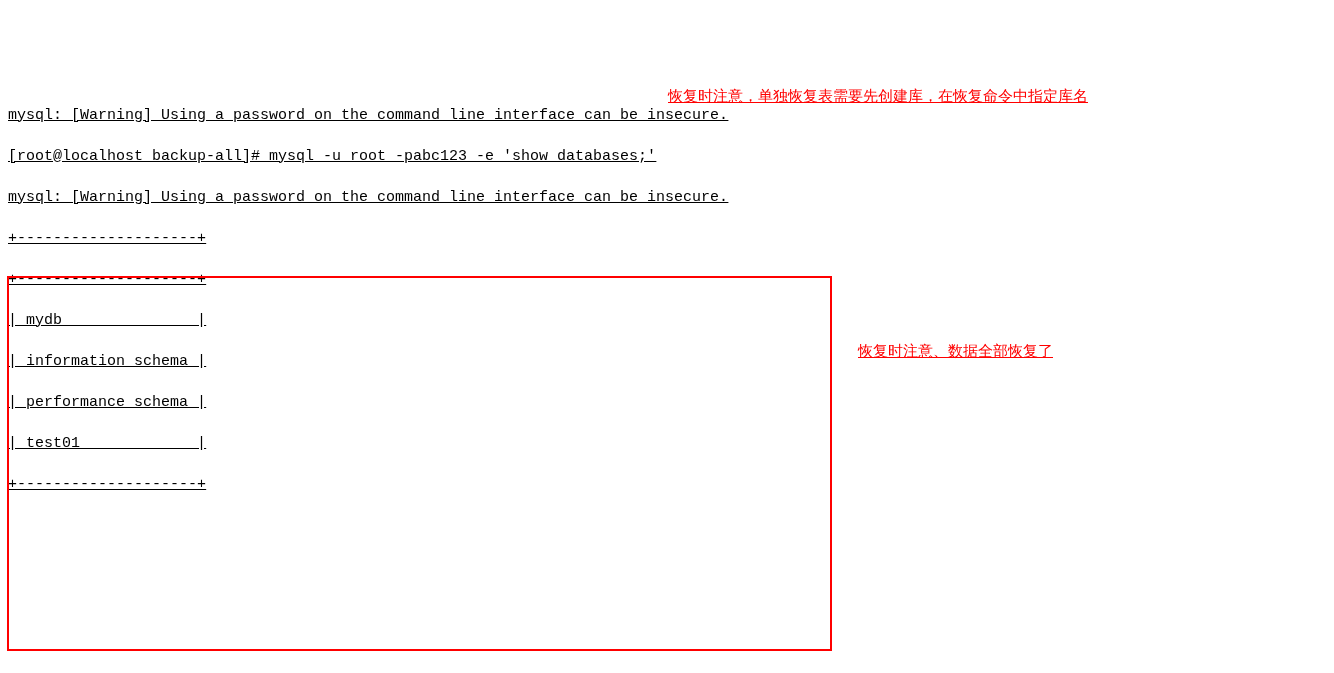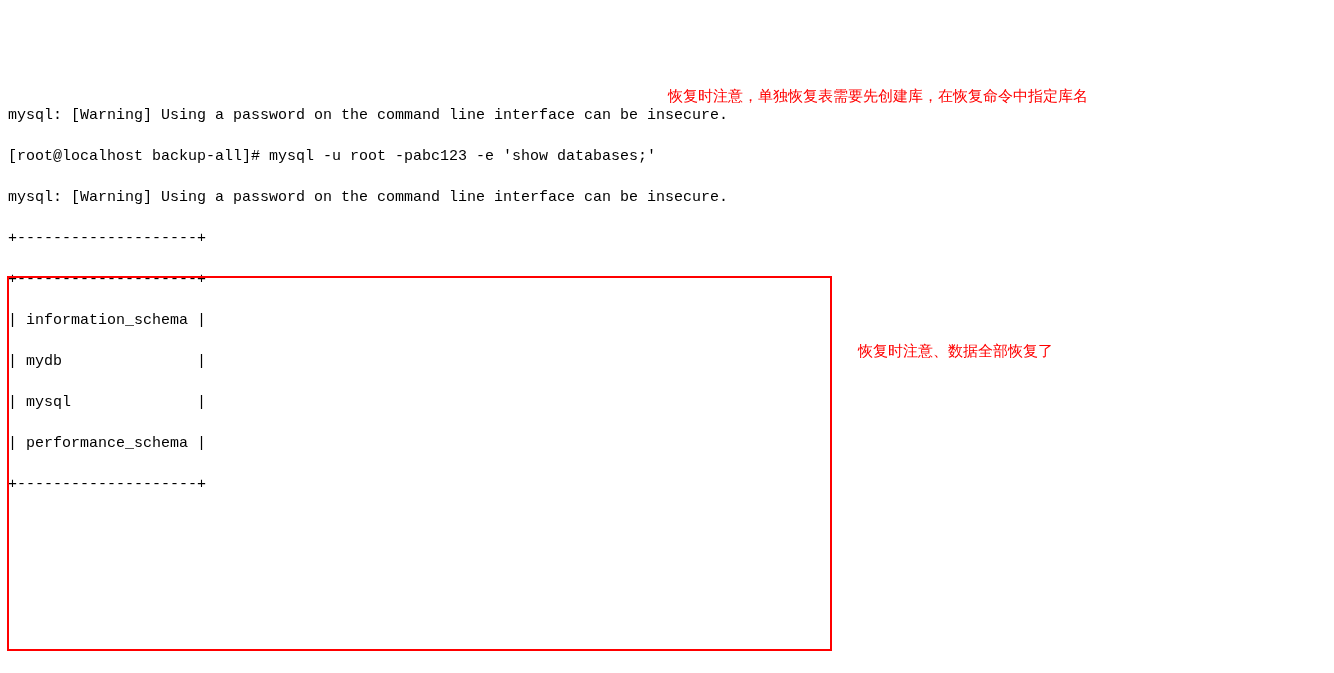--- a/index.html
+++ b/index.html
@@ -1,18 +1,19 @@
 <!DOCTYPE html>
 <html><head>
   <meta charset="utf-8">
   <style>
     * {
       margin: 1px;
       padding: 0;
       box-sizing: border-box;
+      text-decoration: underline;
     }
     body {
       font-family: 'Courier New', Consolas, monospace;
       font-size: 15px;
       background: #ffffff;
       color: #000000;
       white-space: pre;
       line-height: 1.3;
       padding: 4px;
       position: relative;
@@ -51,24 +52,24 @@
 <body>
 
 
 
 <div class="terminal">
 <span class="line">mysql: [Warning] Using a password on the command line interface can be insecure.</span>
 <span class="line">[root@localhost backup-all]# mysql -u root -pabc123 -e 'show databases;'</span>
 <span class="line">mysql: [Warning] Using a password on the command line interface can be insecure.</span>
 <span class="line">+--------------------+</span>
 <span class="line">+--------------------+</span>
+<span class="line">| mydb               |</span>
 <span class="line">| information_schema |</span>
-<span class="line">| mydb               |</span>
-<span class="line">| mysql              |</span>
 <span class="line">| performance_schema |</span>
+<span class="line">| test01             |</span>
 <span class="line">+--------------------+</span>
 
 
 
 
 
 
 
 
 

